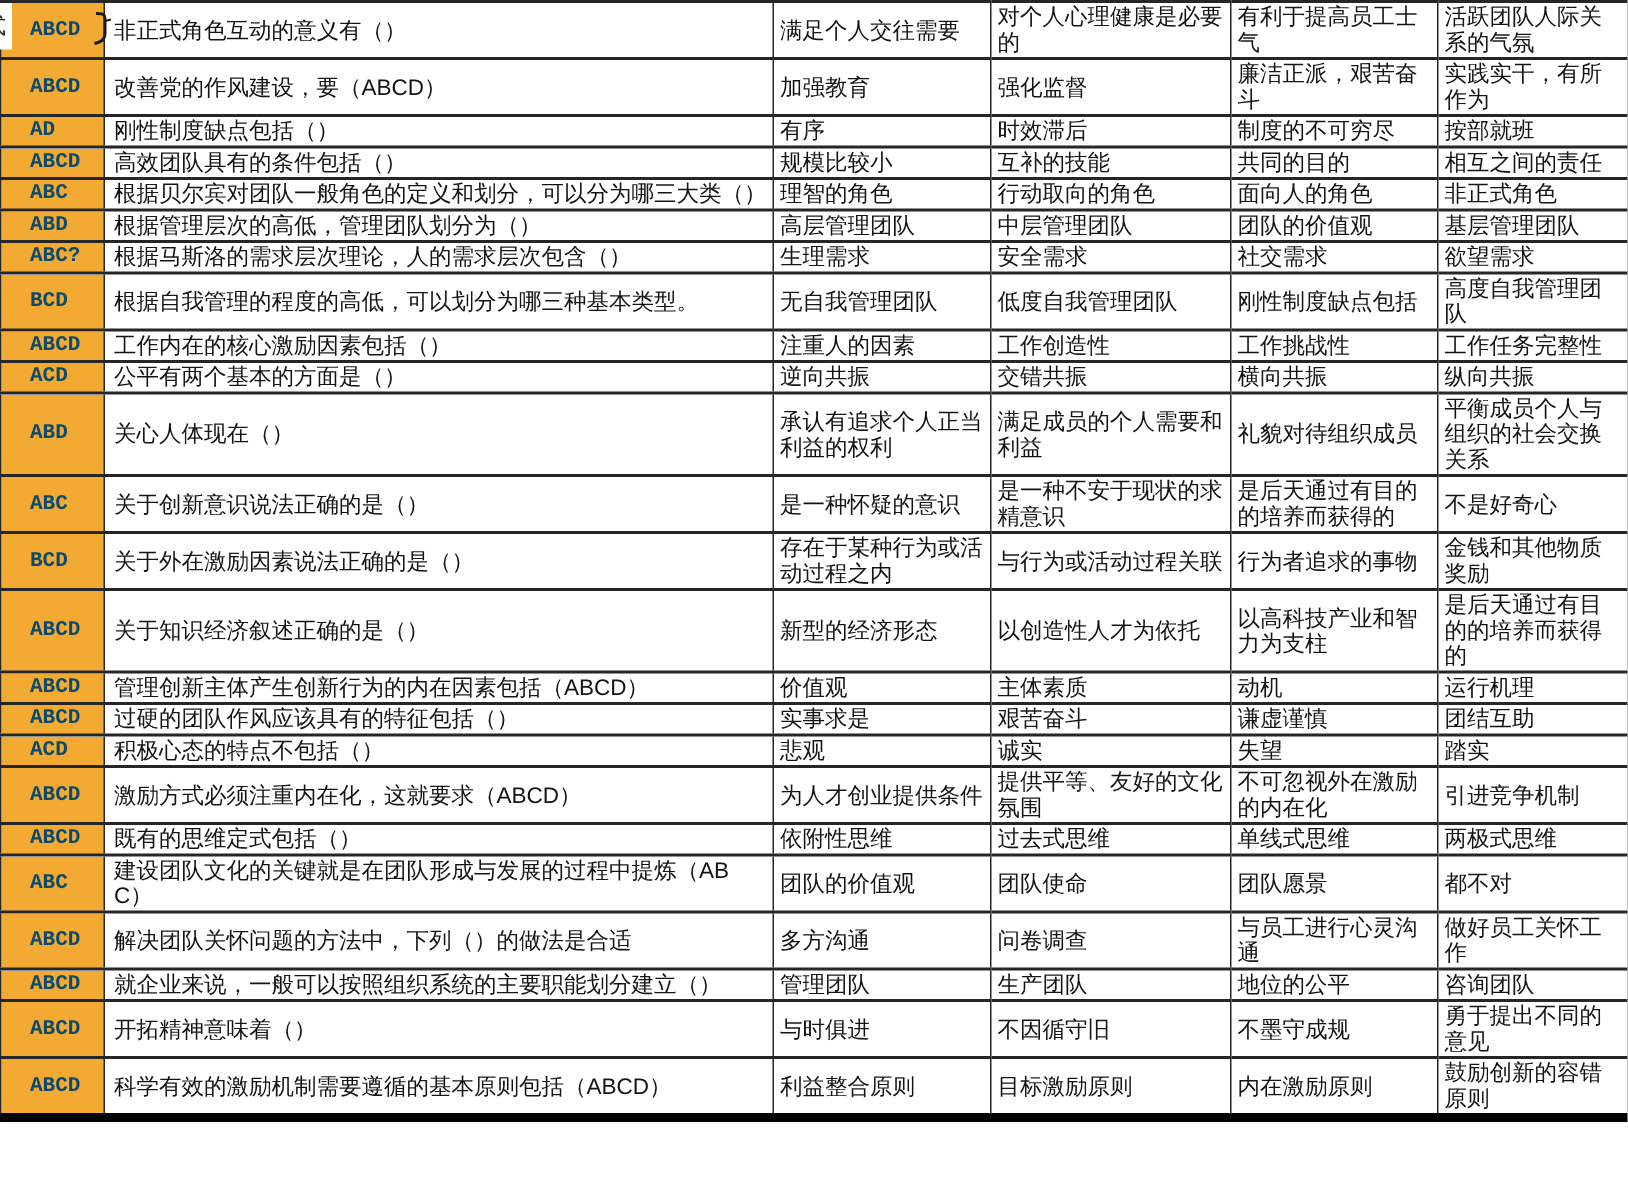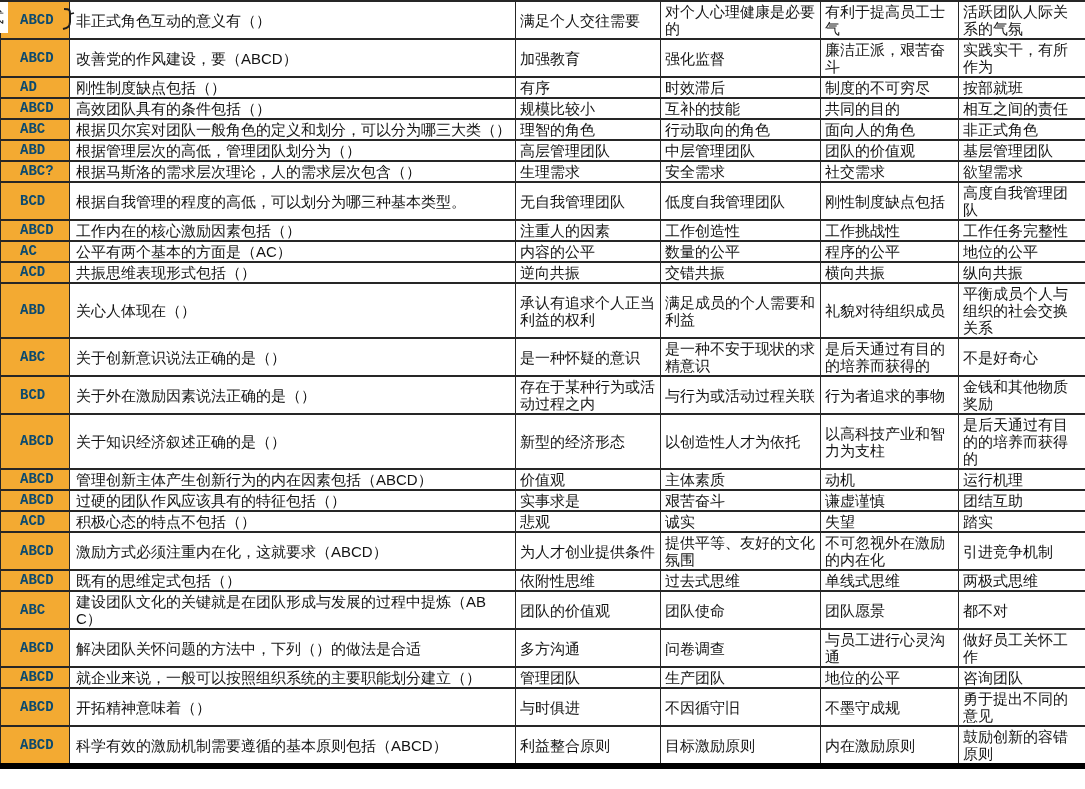--- a/index.html
+++ b/index.html
@@ -116,30 +116,22 @@
   </tr>
         <tr>
     <td class="ans"><span>ABCD</span></td>
     <td class="q"><span>工作内在的核心激励因素包括（）</span></td>
     <td class="opt"><span class="opt-text">注重人的因素</span></td>
     <td class="opt"><span class="opt-text">工作创造性</span></td>
     <td class="opt"><span class="opt-text">工作挑战性</span></td>
     <td class="opt"><span class="opt-text">工作任务完整性</span></td>
   </tr>
         <tr>
-    <td class="ans"><span>AC</span></td>
-    <td class="q"><span>公平有两个基本的方面是（AC）</span></td>
-    <td class="opt"><span class="opt-text">内容的公平</span></td>
-    <td class="opt"><span class="opt-text">数量的公平</span></td>
-    <td class="opt"><span class="opt-text">程序的公平</span></td>
-    <td class="opt"><span class="opt-text">地位的公平</span></td>
-  </tr>
-        <tr>
     <td class="ans"><span>ACD</span></td>
-    <td class="q"><span>共振思维表现形式包括（）</span></td>
+    <td class="q"><span>公平有两个基本的方面是（）</span></td>
     <td class="opt"><span class="opt-text">逆向共振</span></td>
     <td class="opt"><span class="opt-text">交错共振</span></td>
     <td class="opt"><span class="opt-text">横向共振</span></td>
     <td class="opt"><span class="opt-text">纵向共振</span></td>
   </tr>
         <tr>
     <td class="ans"><span>ABD</span></td>
     <td class="q"><span>关心人体现在（）</span></td>
     <td class="opt"><span class="opt-text">承认有追求个人正当利益的权利</span></td>
     <td class="opt"><span class="opt-text">满足成员的个人需要和利益</span></td>

